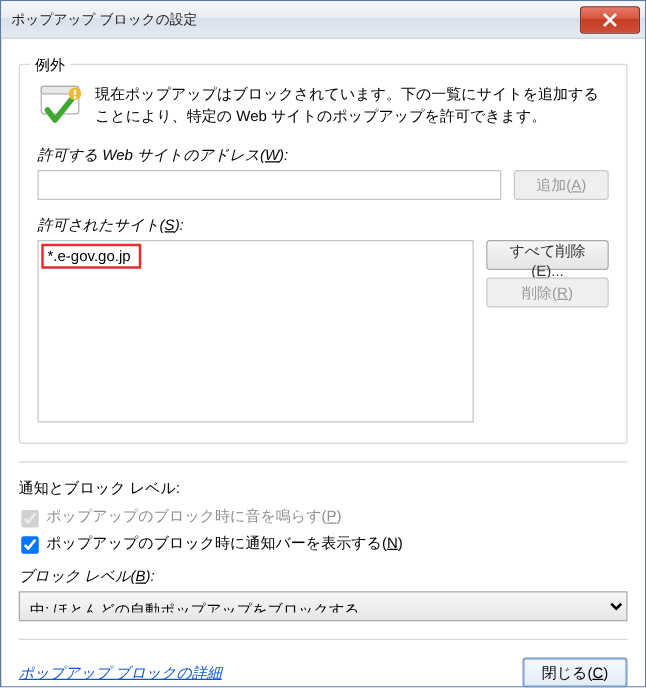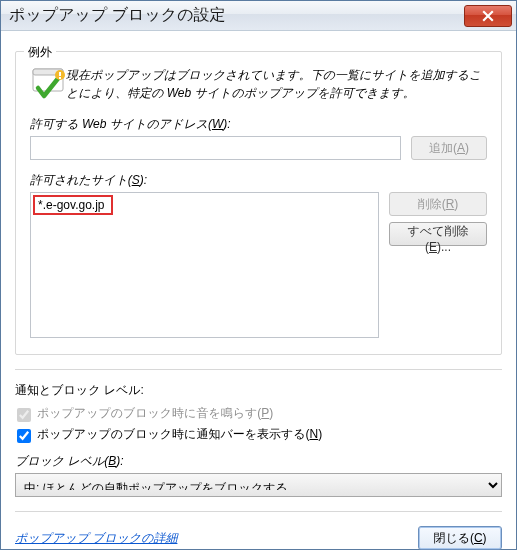--- a/index.html
+++ b/index.html
@@ -1,25 +1,25 @@
 <!DOCTYPE html>
 <html><head>
   <meta charset="utf-8">
   <style>
     * { box-sizing: border-box; margin: 0; padding: 0; font-family: "Meiryo UI", "Segoe UI", Tahoma, sans-serif; font-size: 12px; }
     body { background: #fff; }
     .window { width: 517px; height: 550px; background: #ffffff; border: 1px solid #5a7ba0; position: relative; }
     .titlebar { height: 30px; background: linear-gradient(to bottom, #f6f8fb 0%, #e8edf3 45%, #d9e0ea 46%, #e4eaf2 100%); display: flex; align-items: center; justify-content: space-between; border-bottom: 1px solid #c0ccd8; }
-    .title { padding-left: 8px; color: #1a1a1a; font-size: 16px; }
+    .title { padding-left: 8px; color: #1a1a1a; font-size: 11px; }
     .close-btn { width: 48px; height: 22px; margin-right: 4px; background: linear-gradient(to bottom, #e67a6a 0%, #d6543f 45%, #c53a23 46%, #cf4f36 100%); border: 1px solid #8f2a18; border-radius: 3px; display: flex; align-items: center; justify-content: center; color: #fff; cursor: pointer; }
     .close-btn svg { width: 12px; height: 12px; }
     .content { padding: 10px 14px 14px 14px; }
     .groupbox { border: 1px solid #d8d8d8; border-radius: 2px; padding: 14px 14px 16px 14px; position: relative; margin-top: 10px; }
     .group-title { position: absolute; top: -8px; left: 8px; background: #fff; padding: 0 4px; }
-    .info-row { display: flex; align-items: flex-end; margin-bottom: 14px; font-style: italic; }
+    .info-row { display: flex; align-items: flex-end; gap: 10px; margin-bottom: 14px; }
     .info-icon { width: 36px; height: 36px; flex-shrink: 0; }
     .info-text { line-height: 1.5; }
     .label { margin-bottom: 3px; display: block; font-style: italic; }
     u { text-decoration: underline; }
     .input-row { display: flex; gap: 10px; align-items: center; margin-bottom: 12px; }
     .text-input { flex: 1; height: 24px; border: 1px solid #c0c5cc; background: #fff; padding: 2px 4px; }
     .btn { min-width: 76px; height: 24px; background: linear-gradient(to bottom, #f5f5f5, #e5e5e5); border: 1px solid #a8a8a8; border-radius: 3px; padding: 0 10px; font-size: 12px; color: #333; cursor: pointer; }
     .btn:disabled { color: #9a9a9a; border-color: #c8c8c8; background: #efefef; cursor: default; }
     .list-row { display: flex; gap: 10px; align-items: flex-start; }
     .listbox { flex: 1; height: 146px; border: 1px solid #c0c5cc; background: #fff; padding: 2px; overflow-y: auto; }
@@ -80,25 +80,25 @@
       </div>
 
       <label class="label">
         <span>許可されたサイト(</span><u>S</u><span>):</span>
       </label>
       <div class="list-row">
         <div class="listbox">
           <span class="list-item highlighted">*.e-gov.go.jp</span>
         </div>
         <div class="list-buttons">
+          <button class="btn">
+            <span>すべて削除(</span><u>E</u><span>)...</span>
+          </button>
           <button class="btn" disabled="">
             <span>削除(</span><u>R</u><span>)</span>
-          </button>
-          <button class="btn">
-            <span>すべて削除(</span><u>E</u><span>)...</span>
           </button>
         </div>
       </div>
     </div>
 
     <div class="section" style="margin-top: 14px;">
       <div class="section-title">通知とブロック レベル:</div>
       <label class="checkbox-row disabled">
         <input type="checkbox" checked="" disabled="" style="">
         <span>

